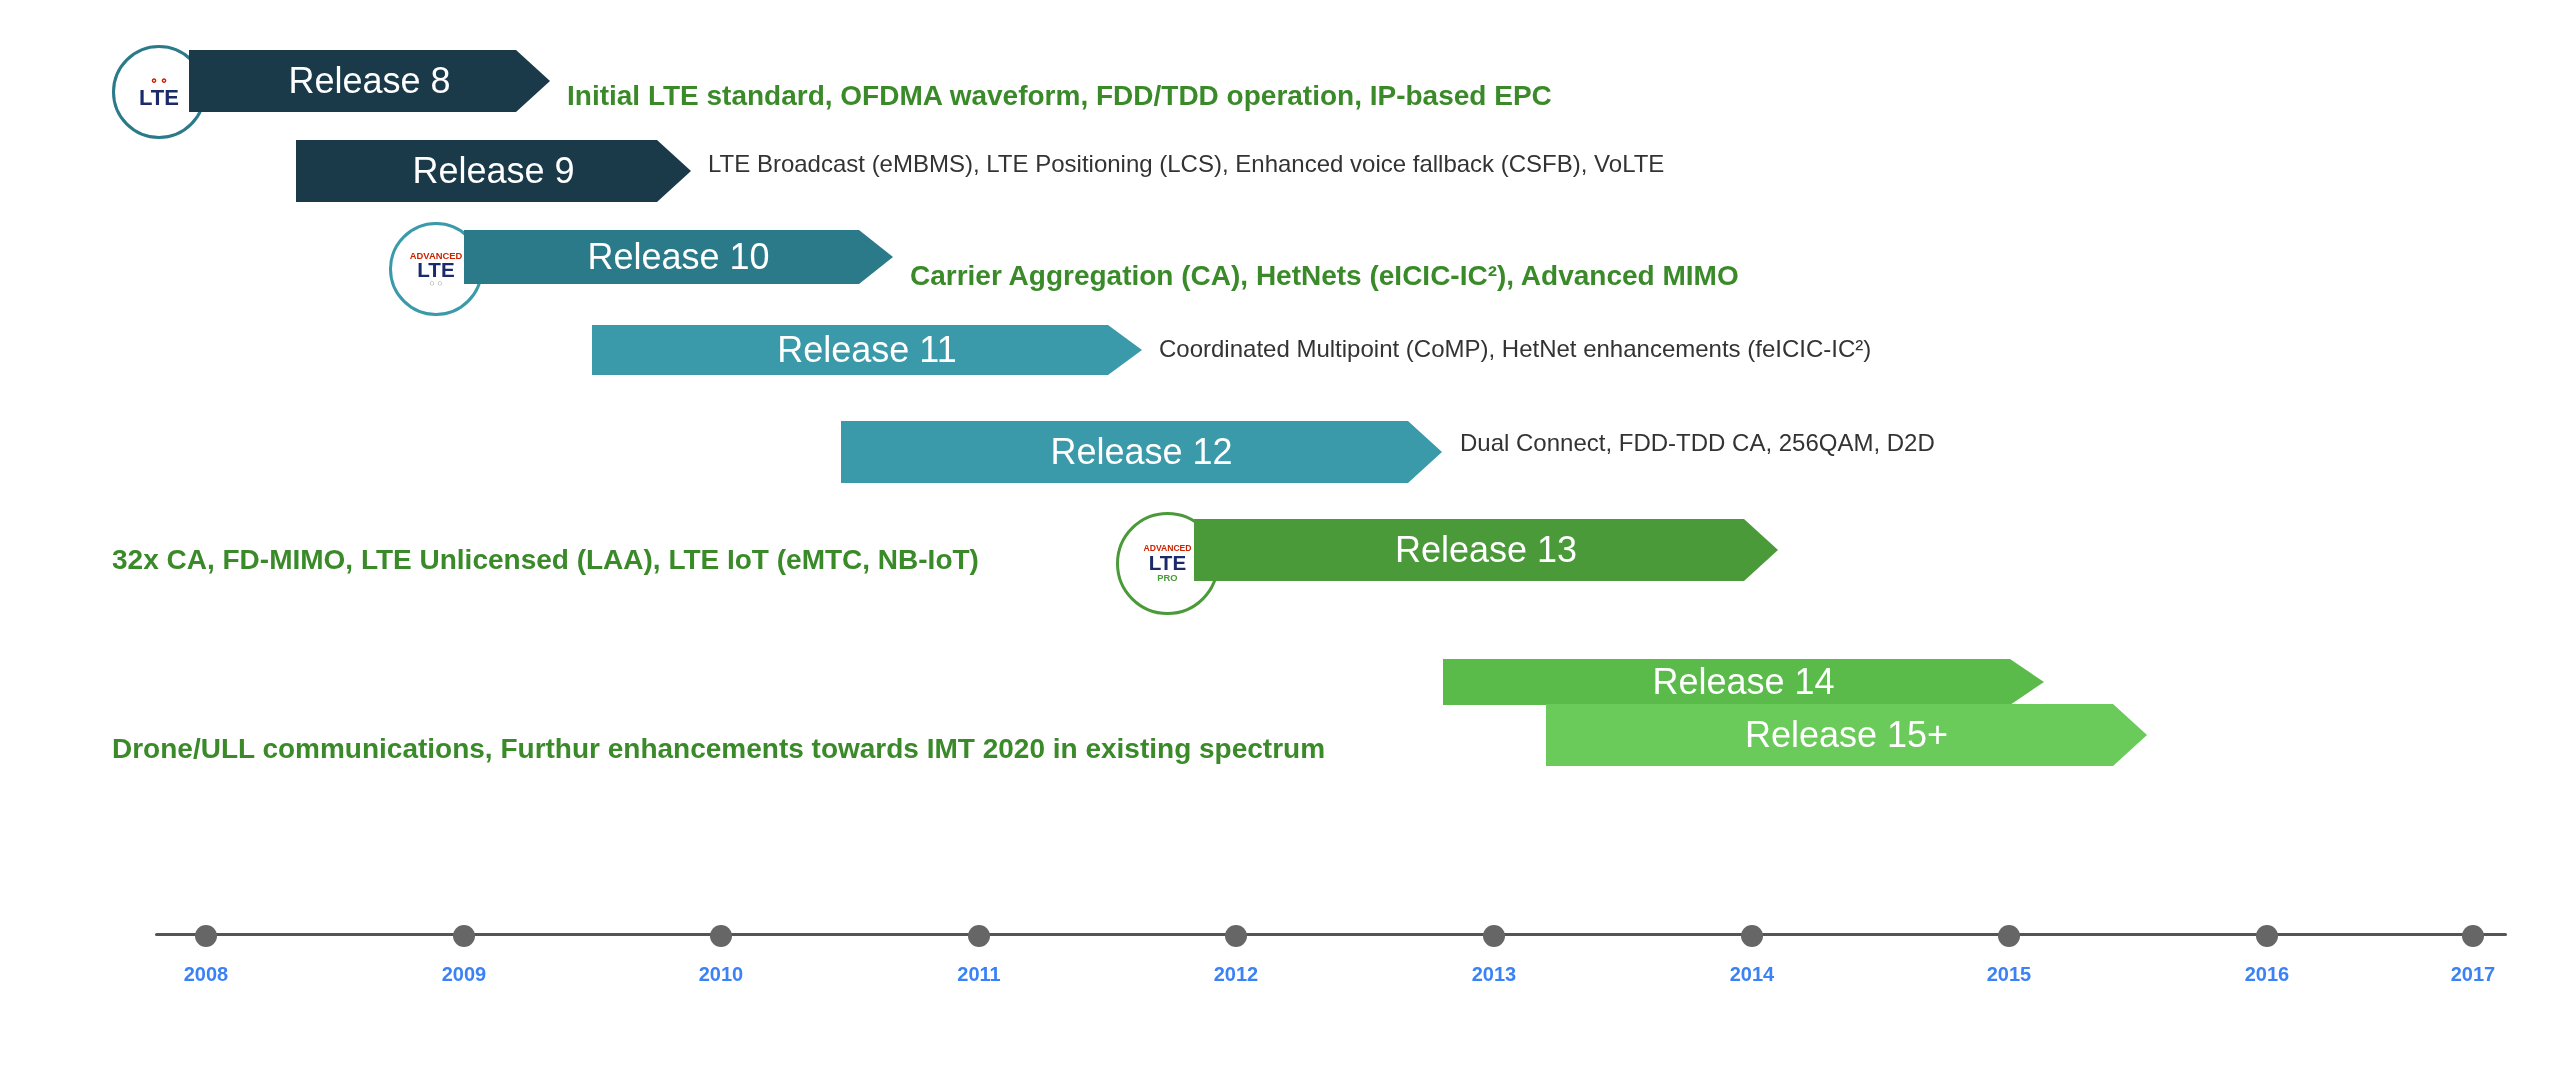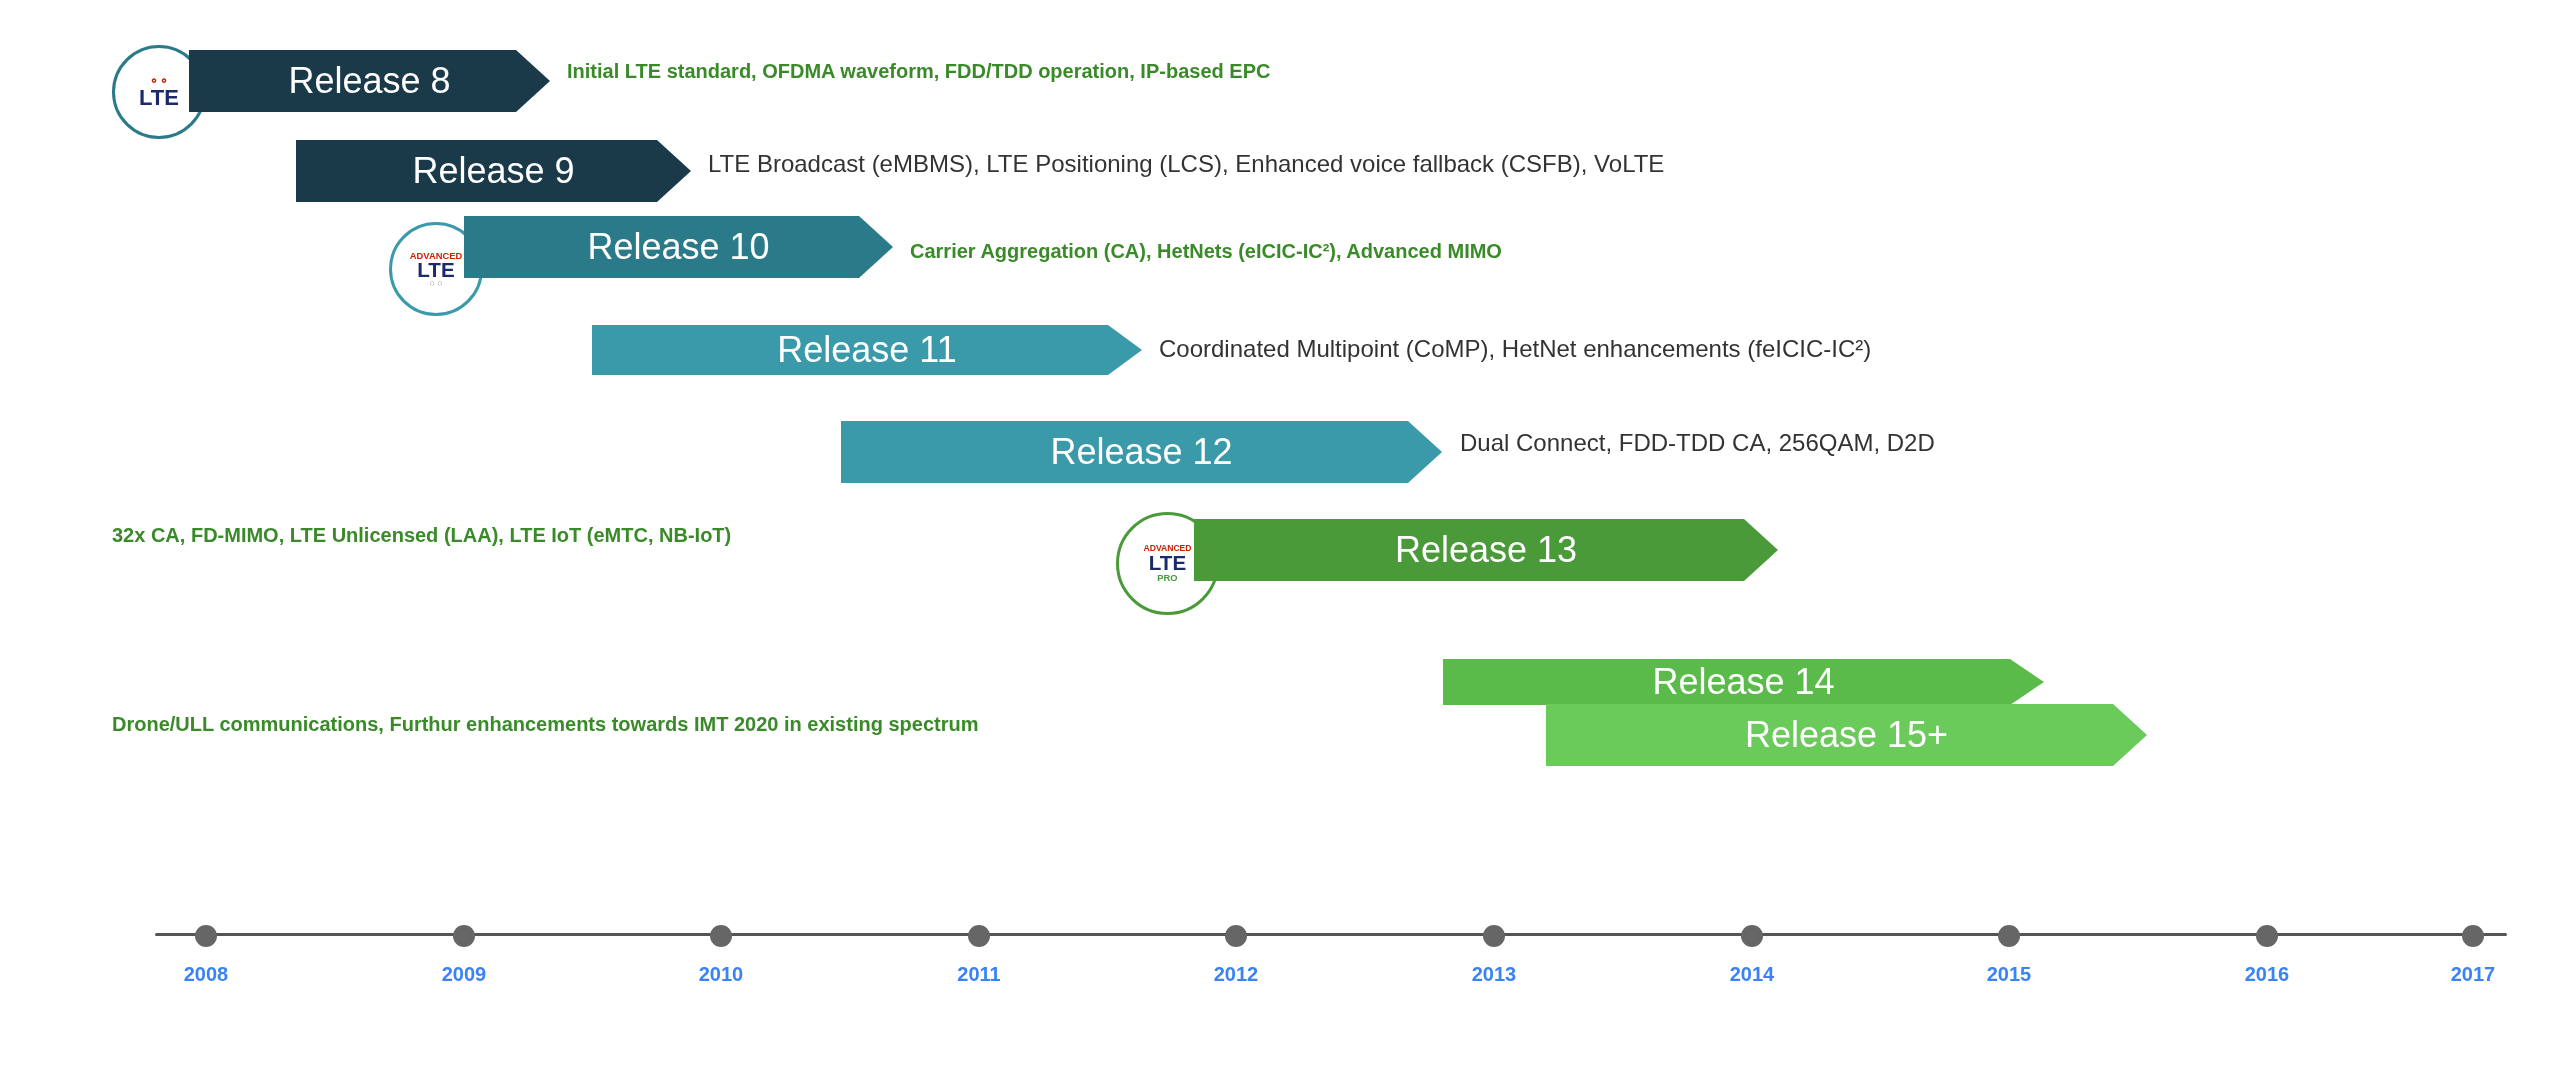--- a/index.html
+++ b/index.html
@@ -83,23 +83,24 @@
 
     
     .feature-text {
       position: absolute;
       font-size: 24px;
       color: #333;
     }
 
     .feature-text-green {
       position: absolute;
-      font-size: 20px;
+      font-size: 28px;
       color: #3a8a2a;
       font-weight: bold;
+      margin-top: 20px;
     }
 
     
     .lte-circle {
       position: absolute;
       border-radius: 50%;
       border: 3.4px solid #2a7a8a;
       display: flex;
       align-items: center;
       justify-content: center;
@@ -152,21 +153,21 @@
     <span>LTE Broadcast (eMBMS), LTE Positioning (LCS), Enhanced voice fallback (CSFB), VoLTE</span>
   </div>
 
   <div class="lte-circle" style="left:389px; top:222px; width:94px; height:94px; border-color:#3a9aaa;">
     <div class="lte-text-inner">
       <span style="font-size:9.4px; color:#cc2200; display:block; text-align:center;">ADVANCED</span>
       <span style="font-size:20.6px; font-weight:900; color:#1a2a6a;">LTE</span>
       <span style="font-size:8.6px; color:#888; display:block; text-align:center; margin-top:-1.7px;">○ ○</span>
     </div>
   </div>
-  <div class="banner banner-teal" style="left:464px; top:216px; width:429px; height:62px;">
+  <div class="banner banner-teal" style="left:464px; top:230px; width:429px; height:54px;">
     <span>Release 10</span>
   </div>
   <div class="feature-text-green" style="left:910px; top:240px; max-width:1202px;">
     <span>Carrier Aggregation (CA), HetNets (eICIC-IC²), Advanced MIMO</span>
   </div>
 
   <div class="banner banner-medium-teal" style="left:592px; top:325px; width:550px; height:50px;">
     <span>Release 11</span>
   </div>
   <div class="feature-text" style="left:1159px; top:335px; max-width:1288px;">

